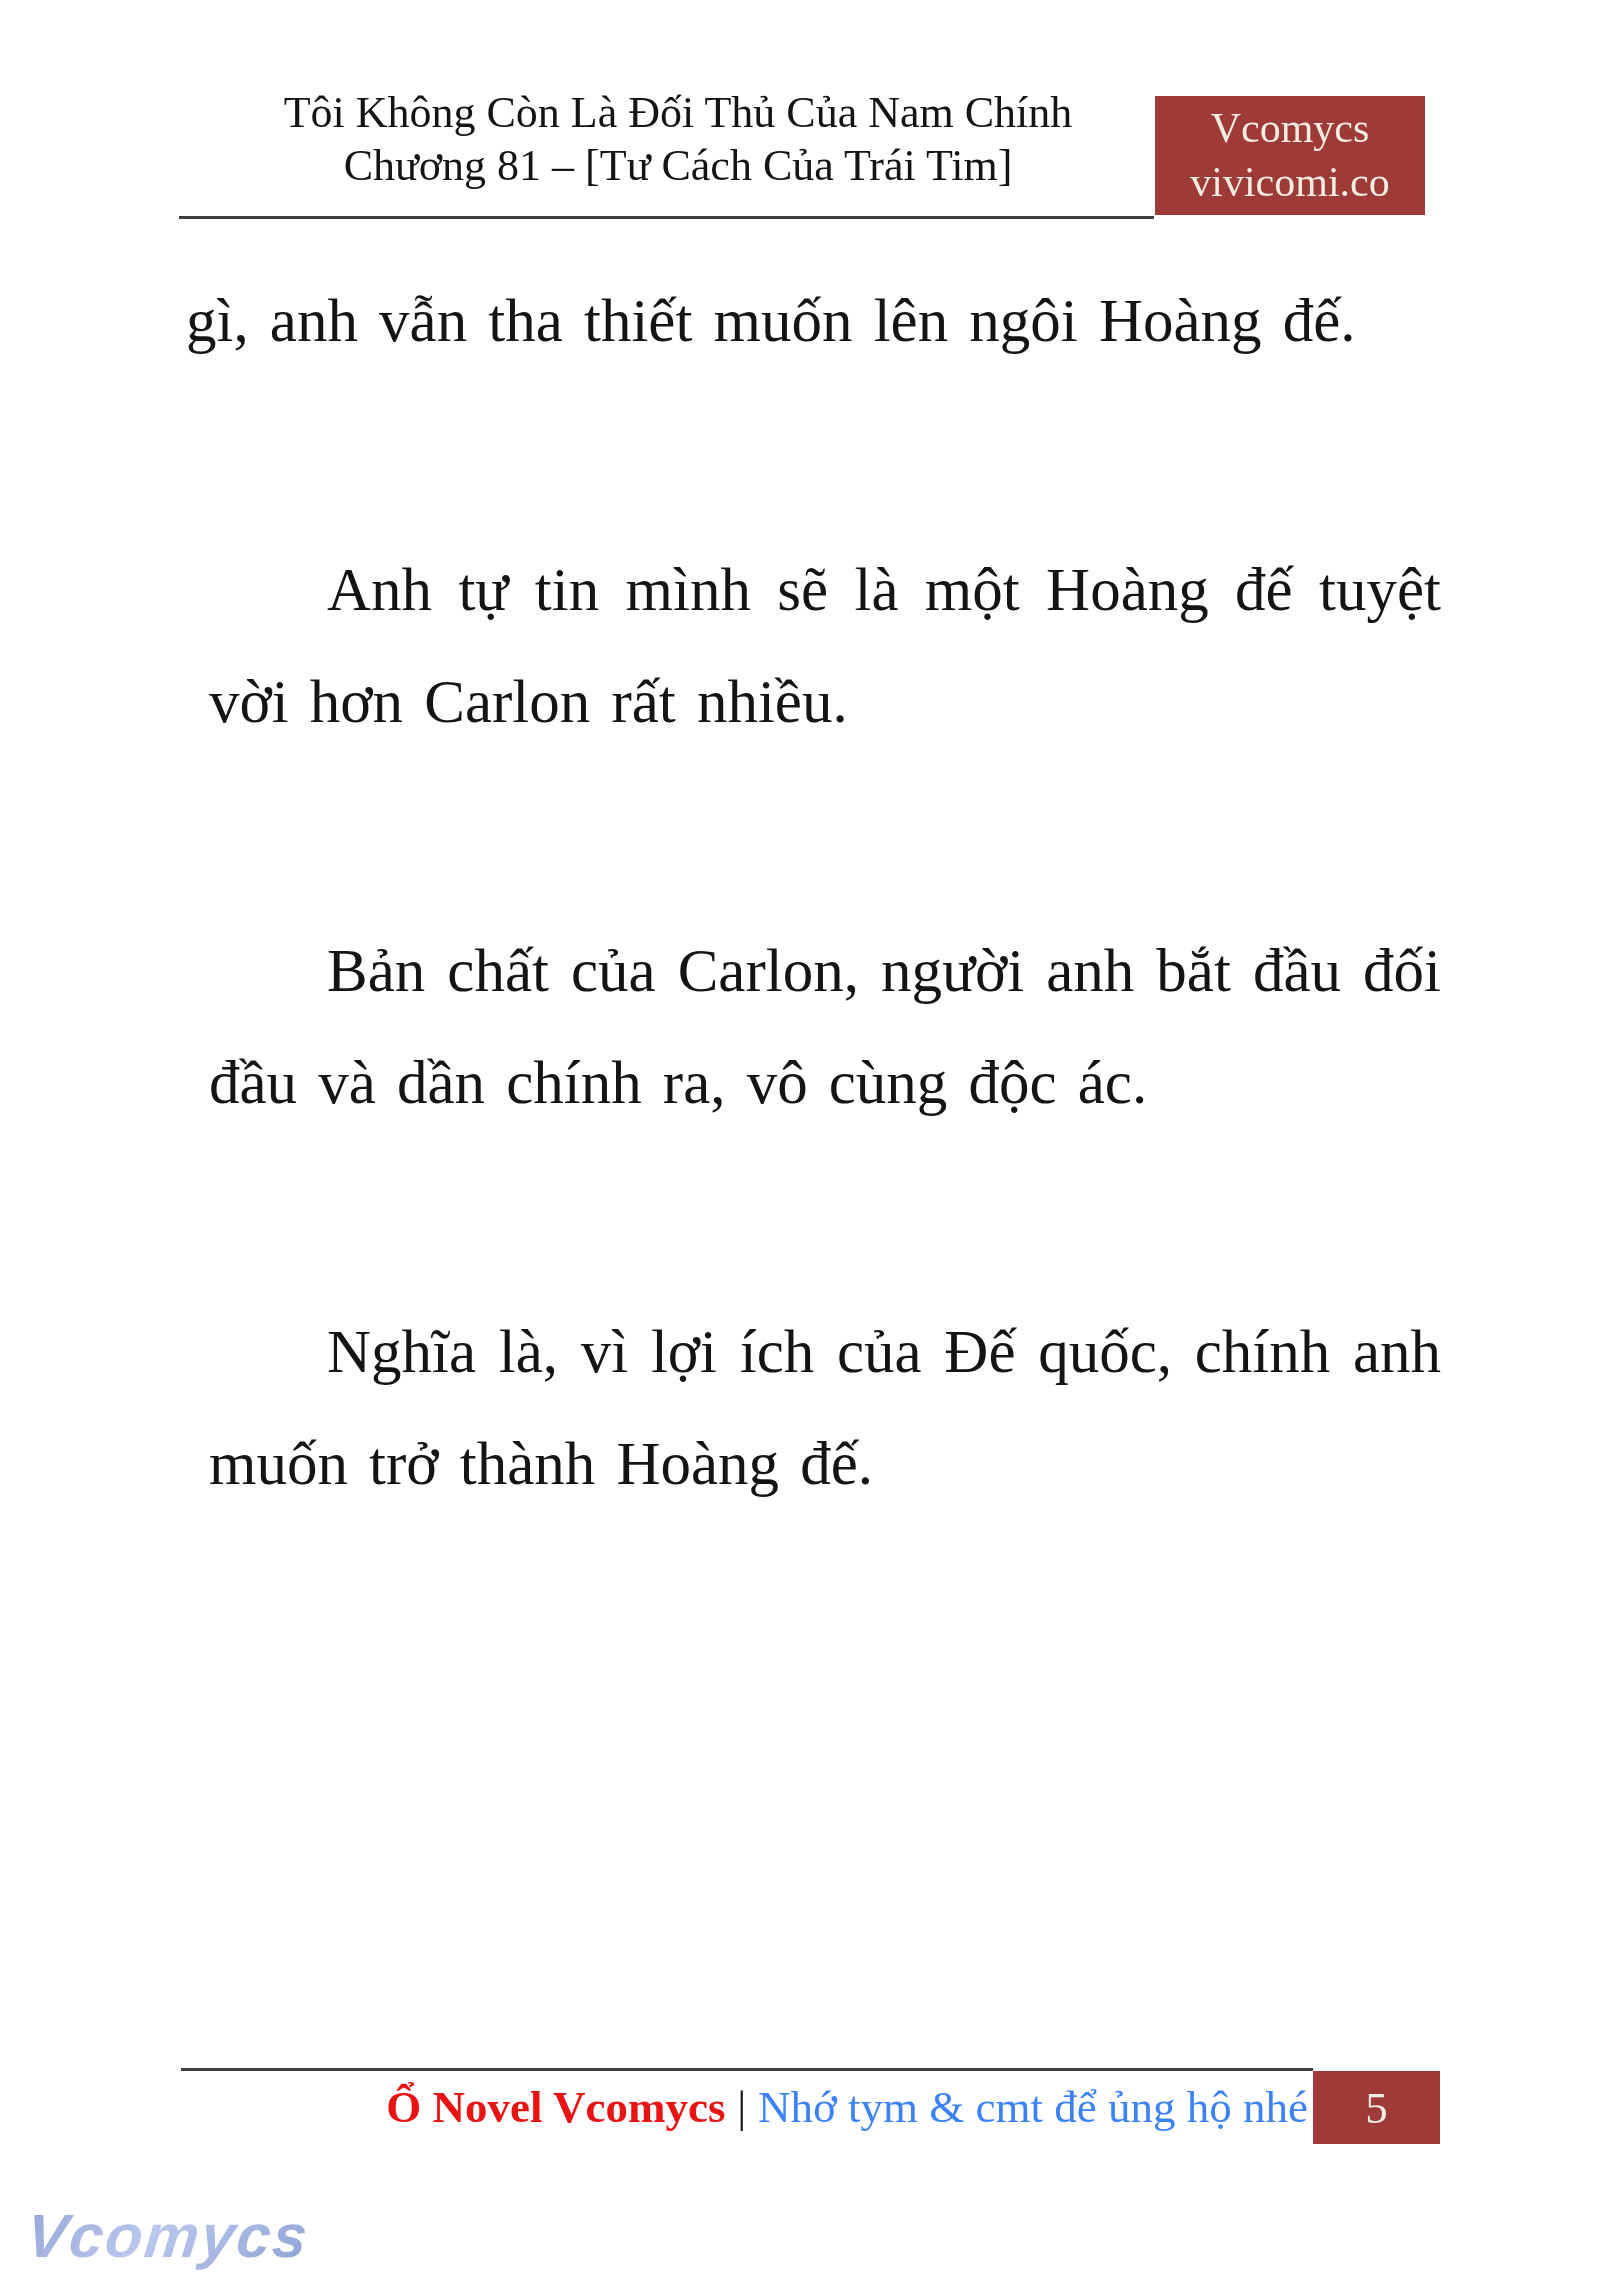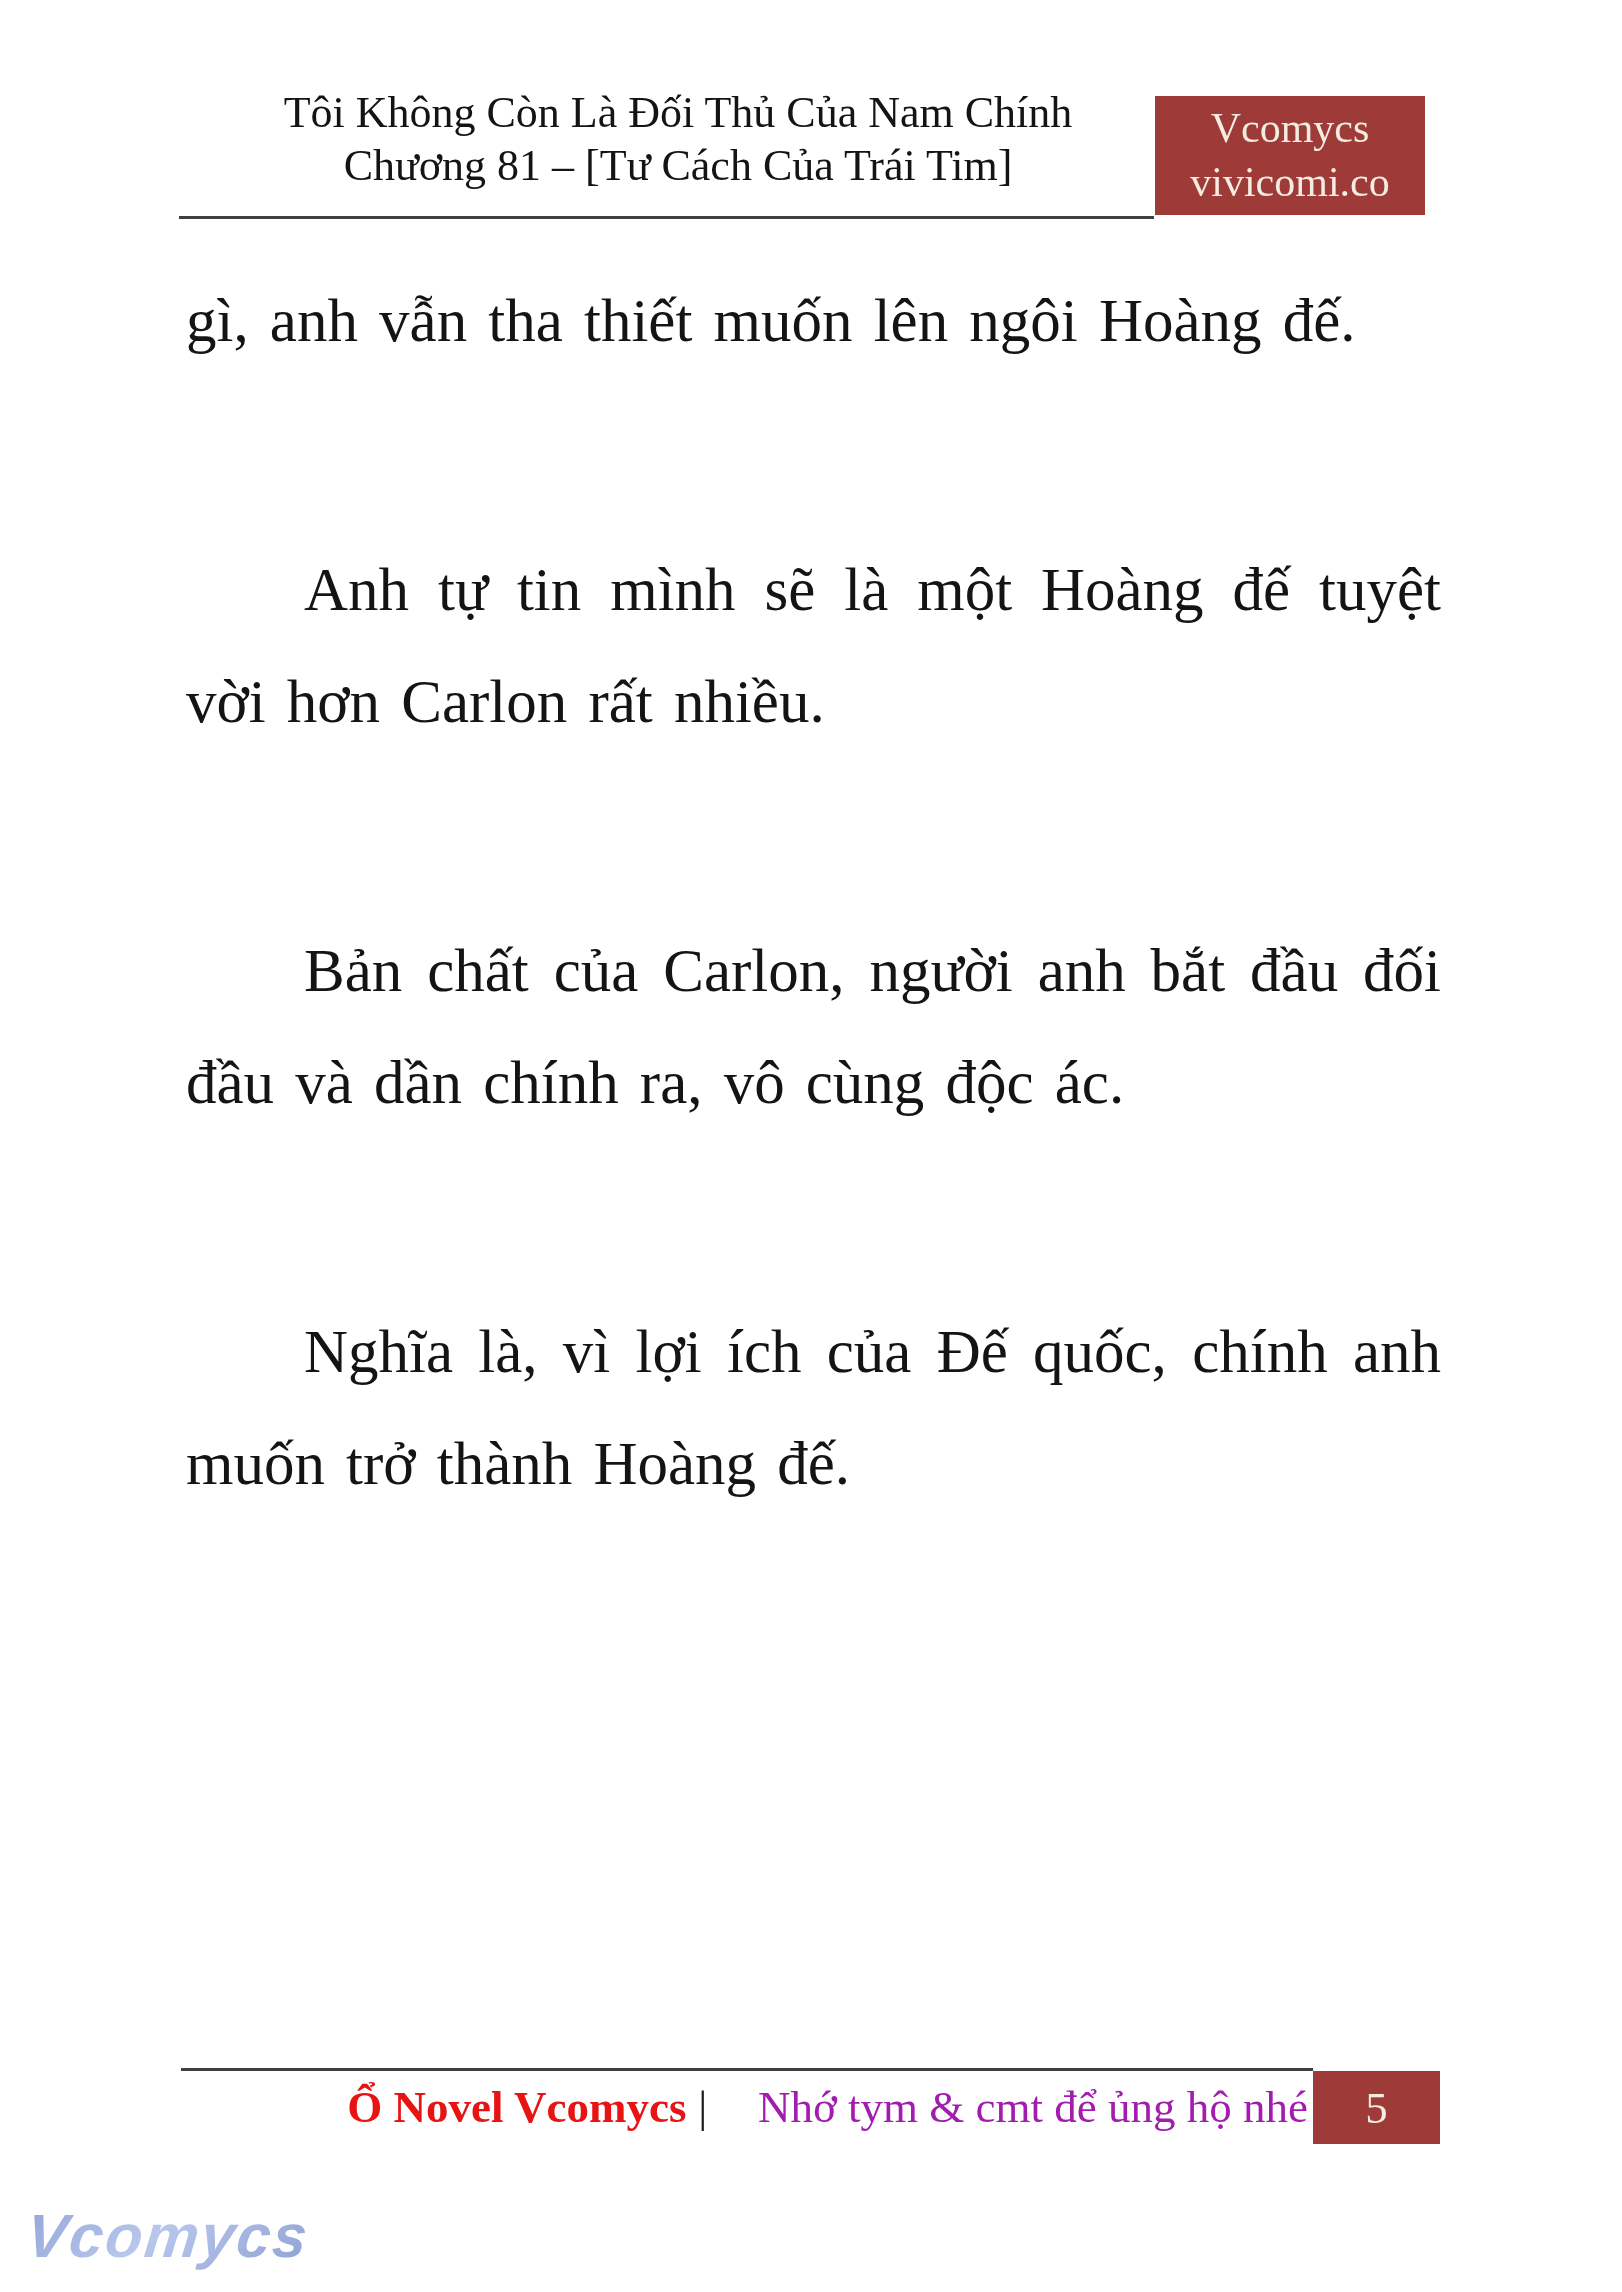--- a/index.html
+++ b/index.html
@@ -60,20 +60,21 @@
   }
   .body-text p {
     margin: 0 0 157px 0;
     font-size: 61px;
     line-height: 112px;
     text-align: justify;
     word-spacing: 5.9px;
   }
   .body-text p.indented {
     text-indent: 118px;
+    margin-left: 23px;
   }
 
   
   .footer-rule {
     position: absolute;
     left: 181px;
     top: 2068px;
     width: 1132px;
     height: 2.9px;
     background: var(--rule-color, #3f3f3f);
@@ -88,22 +89,21 @@
   }
   .footer-brand {
     color: var(--bright-red, #e81414);
     font-weight: bold;
   }
   .footer-sep {
     color: #1a1a1a;
     padding: 0 11.8px;
   }
   .footer-msg {
-    color: #a21caf;
-    margin-left: 39px;
+    color: #3b82f6;
   }
   .page-number-box {
     position: absolute;
     left: 1313px;
     top: 2071px;
     width: 127px;
     height: 73px;
     background: var(--accent-red, #9e3b38);
     color: var(--box-text, #f3ece1);
     font-size: 45px;

